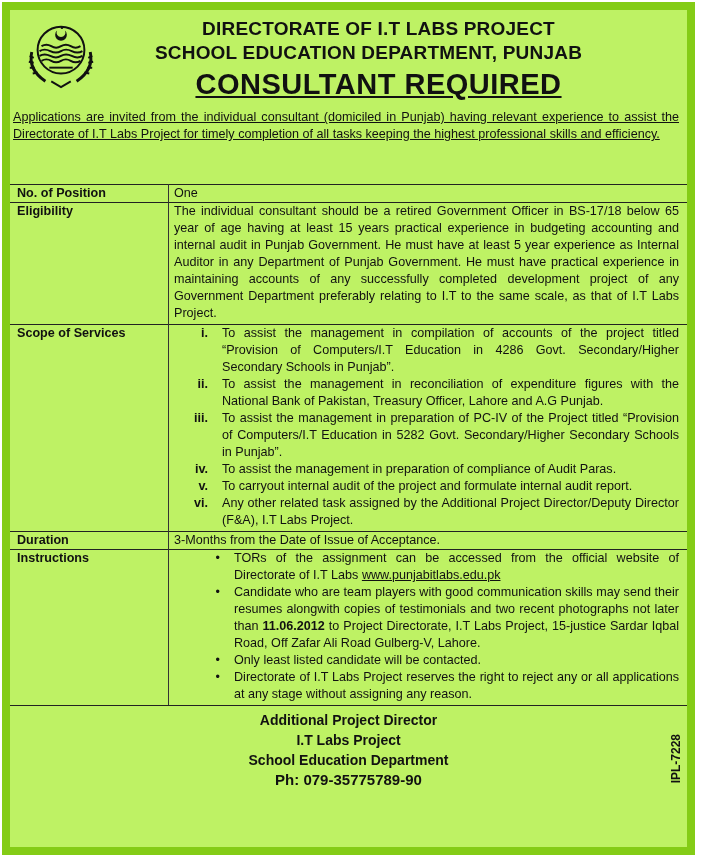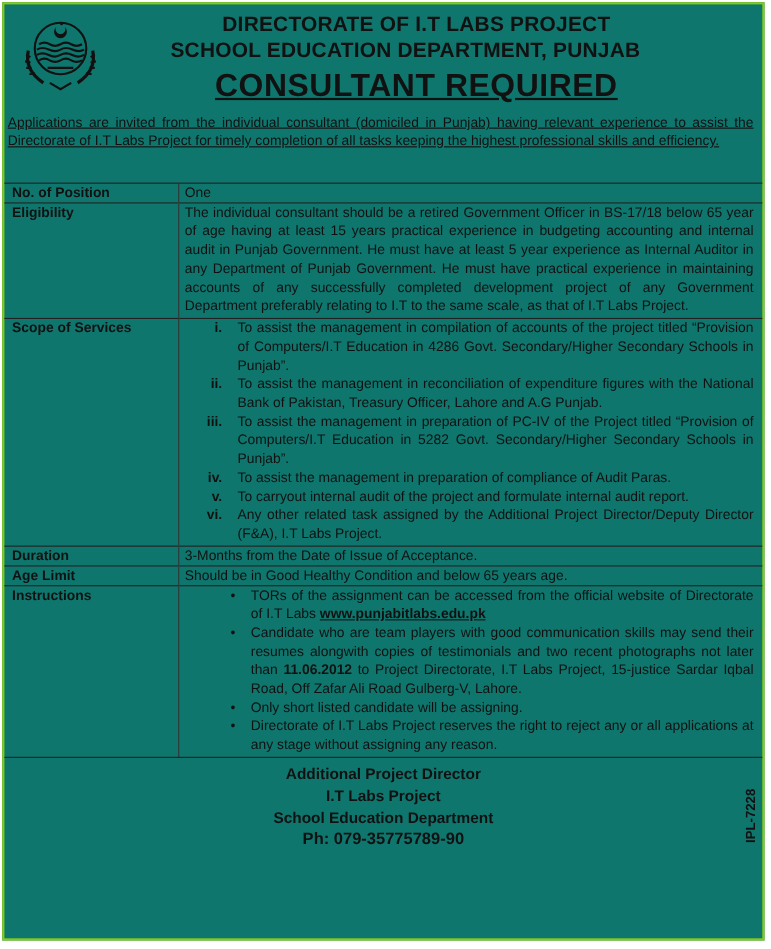--- a/index.html
+++ b/index.html
@@ -4,23 +4,23 @@
 <style>
   html, body { margin: 0; padding: 0; background: #ffffff; }
   body {
     width: 701px; height: 863px; overflow: hidden;
     font-family: "Liberation Sans", "DejaVu Sans", sans-serif;
     color: #111;
   }
   .page {
     position: absolute; left: 2px; top: 2px;
     width: 693px; height: 853px;
-    border: 2px solid #84cc16;
+    border: 8px solid #84cc16;
     box-sizing: border-box;
-    background: #0f766e;
+    background: #bef264;
   }
   .header { position: relative; height: 96px; }
   .logo {
     position: absolute; left: 12px; top: 6px; width: 78px; height: 76px;
   }
   .title1, .title2 {
     position: absolute; left: 0; right: 0; text-align: center;
     font-weight: bold; font-size: 19px; letter-spacing: 0.2px;
   }
   .title1 { top: 8px; padding-left: 60px; }
@@ -30,39 +30,39 @@
     font-weight: bold; font-size: 29px; text-decoration: underline;
     padding-left: 60px; letter-spacing: 0.5px;
   }
   .intro {
     margin: 0; padding: 3px 8px 0 3px;
     font-size: 12.6px; line-height: 17px; text-align: justify;
     height: 66px; box-sizing: border-box; text-decoration: underline;
   }
   table.main {
     width: 100%; border-collapse: collapse;
-    font-size: 12.6px; line-height: 17px;
+    font-size: 12.6px; line-height: 17px; margin-top: 12px;
   }
   table.main td {
     border-top: 1.5px solid #222; vertical-align: top;
     padding: 0 8px 0 5px;
   }
   table.main td.label {
     width: 143px; font-weight: bold; border-right: 1px solid #333;
     padding-left: 7px;
   }
   table.main td.value { text-align: justify; }
   table.main tr.last td { border-bottom: 1.5px solid #222; }
   .scope-item { display: flex; }
   .scope-num { width: 48px; flex: none; text-align: right; padding-right: 14px; box-sizing: border-box; font-weight: bold; }
   .scope-text { flex: 1; text-align: justify; }
   .instr-item { display: flex; }
   .bullet { width: 60px; flex: none; text-align: right; padding-right: 14px; box-sizing: border-box; }
   .instr-text { flex: 1; text-align: justify; }
-  .link { font-weight: bold; text-decoration: underline; }
+  .link { font-weight: normal; text-decoration: underline; }
   .b { font-weight: bold; }
   .footer { text-align: center; font-weight: bold; padding-top: 4px; position: relative; }
   .f1, .f2, .f3 { font-size: 14px; line-height: 20px; }
   .f4, .f5 { font-size: 15px; line-height: 19px; }
   .ref {
     position: absolute; right: 4px; bottom: 6px;
     writing-mode: vertical-rl; transform: rotate(180deg);
     font-weight: bold; font-size: 12px;
   }
 </style>
@@ -128,38 +128,34 @@
         <div class="scope-item">
           <span class="scope-num">vi.</span>
           <span class="scope-text">Any other related task assigned by the Additional Project Director/Deputy Director (F&amp;A), I.T Labs Project.</span>
         </div>
       </td>
     </tr>
     <tr>
       <td class="label">Duration</td>
       <td class="value">3-Months from the Date of Issue of Acceptance.</td>
     </tr>
-    <tr>
-      <td class="label">Age Limit</td>
-      <td class="value">Should be in Good Healthy Condition and below 65 years age.</td>
-    </tr>
     <tr class="last">
       <td class="label">Instructions</td>
       <td class="value" style="padding-bottom:2px">
         <div class="instr-item">
           <span class="bullet">•</span>
           <span class="instr-text"><span>TORs of the assignment can be accessed from the official website of Directorate of I.T Labs </span><span class="link">www.punjabitlabs.edu.pk</span></span>
         </div>
         <div class="instr-item">
           <span class="bullet">•</span>
           <span class="instr-text"><span>Candidate who are team players with good communication skills may send their resumes alongwith copies of testimonials and two recent photographs not later than </span><span class="b">11.06.2012</span><span> to Project Directorate, I.T Labs Project, 15-justice Sardar Iqbal Road, Off Zafar Ali Road Gulberg-V, Lahore.</span></span>
         </div>
         <div class="instr-item">
           <span class="bullet">•</span>
-          <span class="instr-text">Only short listed candidate will be assigning.</span>
+          <span class="instr-text">Only least listed candidate will be contacted.</span>
         </div>
         <div class="instr-item">
           <span class="bullet">•</span>
           <span class="instr-text">Directorate of I.T Labs Project reserves the right to reject any or all applications at any stage without assigning any reason.</span>
         </div>
       </td>
     </tr>
   </tbody>
     </table>
 

